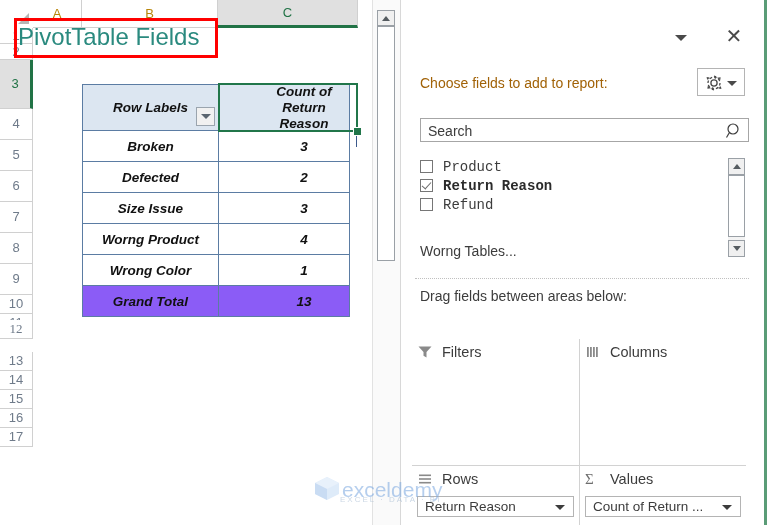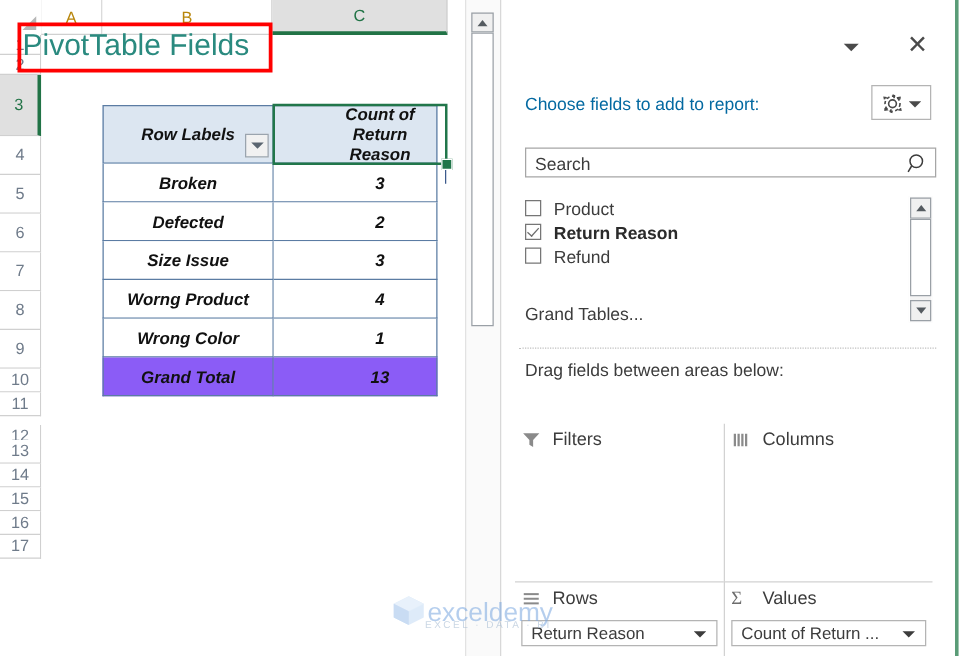--- a/index.html
+++ b/index.html
@@ -276,21 +276,21 @@
     font-size: 20px;
     line-height: 20px;
     color: #4a4a4a;
     text-align: center;
     font-family: "Liberation Sans", sans-serif;
   }
   #choose-label {
     position: absolute;
     left: 420px; top: 75px;
     font-size: 14px;
-    color: #0369a1;
+    color: #a16207;
     font-family: "Liberation Sans", sans-serif;
   }
   #tools-btn {
     position: absolute;
     left: 697px; top: 68px;
     width: 48px; height: 28px;
     border: 1px solid #b4b4b4;
     background: #ffffff;
     box-sizing: border-box;
   }
@@ -337,21 +337,21 @@
     left: 420px; top: 157px;
     width: 329px; height: 105px;
   }
   .field-item {
     position: relative;
     height: 19px;
     display: flex;
     align-items: center;
     font-size: 14px;
     color: #3c3c3c;
-    font-family: Liberation Sans, sans-serif;
+    font-family: Liberation Mono, monospace;
   }
   .field-cb {
     width: 13px; height: 13px;
     border: 1px solid #767676;
     background: #ffffff;
     box-sizing: border-box;
     margin-right: 10px;
     position: relative;
     flex: 0 0 auto;
   }
@@ -561,21 +561,21 @@
         </div>
         <div class="row-hdr" style="top: 236px; height: 31px; line-height: 30px;">
           <span>9</span>
         </div>
         <div class="row-hdr" style="top: 267px; height: 19px; line-height: 18px;">
           <span>10</span>
         </div>
         <div class="row-hdr" style="top: 286px; height: 19px; line-height: 18px;">
           <span>11</span>
         </div>
-        <div class="row-hdr" style="top: 312px; height: 19px; line-height: 18px;">
+        <div class="row-hdr" style="top: 292px; height: 19px; line-height: 18px; font-family: Liberation Serif, serif;">
           <span>12</span>
         </div>
         <div class="row-hdr" style="top: 324px; height: 19px; line-height: 18px;">
           <span>13</span>
         </div>
         <div class="row-hdr" style="top: 343px; height: 19px; line-height: 18px;">
           <span>14</span>
         </div>
         <div class="row-hdr" style="top: 362px; height: 19px; line-height: 18px;">
           <span>15</span>
@@ -684,21 +684,21 @@
     <div class="field-item selected">
       <span class="field-cb checked"></span>
       <span class="field-lbl">Return Reason</span>
     </div>
     <div class="field-item">
       <span class="field-cb"></span>
       <span class="field-lbl">Refund</span>
     </div>
   </div>
 
-  <div id="more-tables">Grand Tables...</div>
+  <div id="more-tables">Worng Tables...</div>
 
   <div id="fieldlist-scroll">
     <div class="fls-btn up"></div>
     <div id="fls-thumb"></div>
     <div class="fls-btn down"></div>
   </div>
 
   <div id="panel-divider"></div>
   <div id="drag-label">Drag fields between areas below:</div>
 

